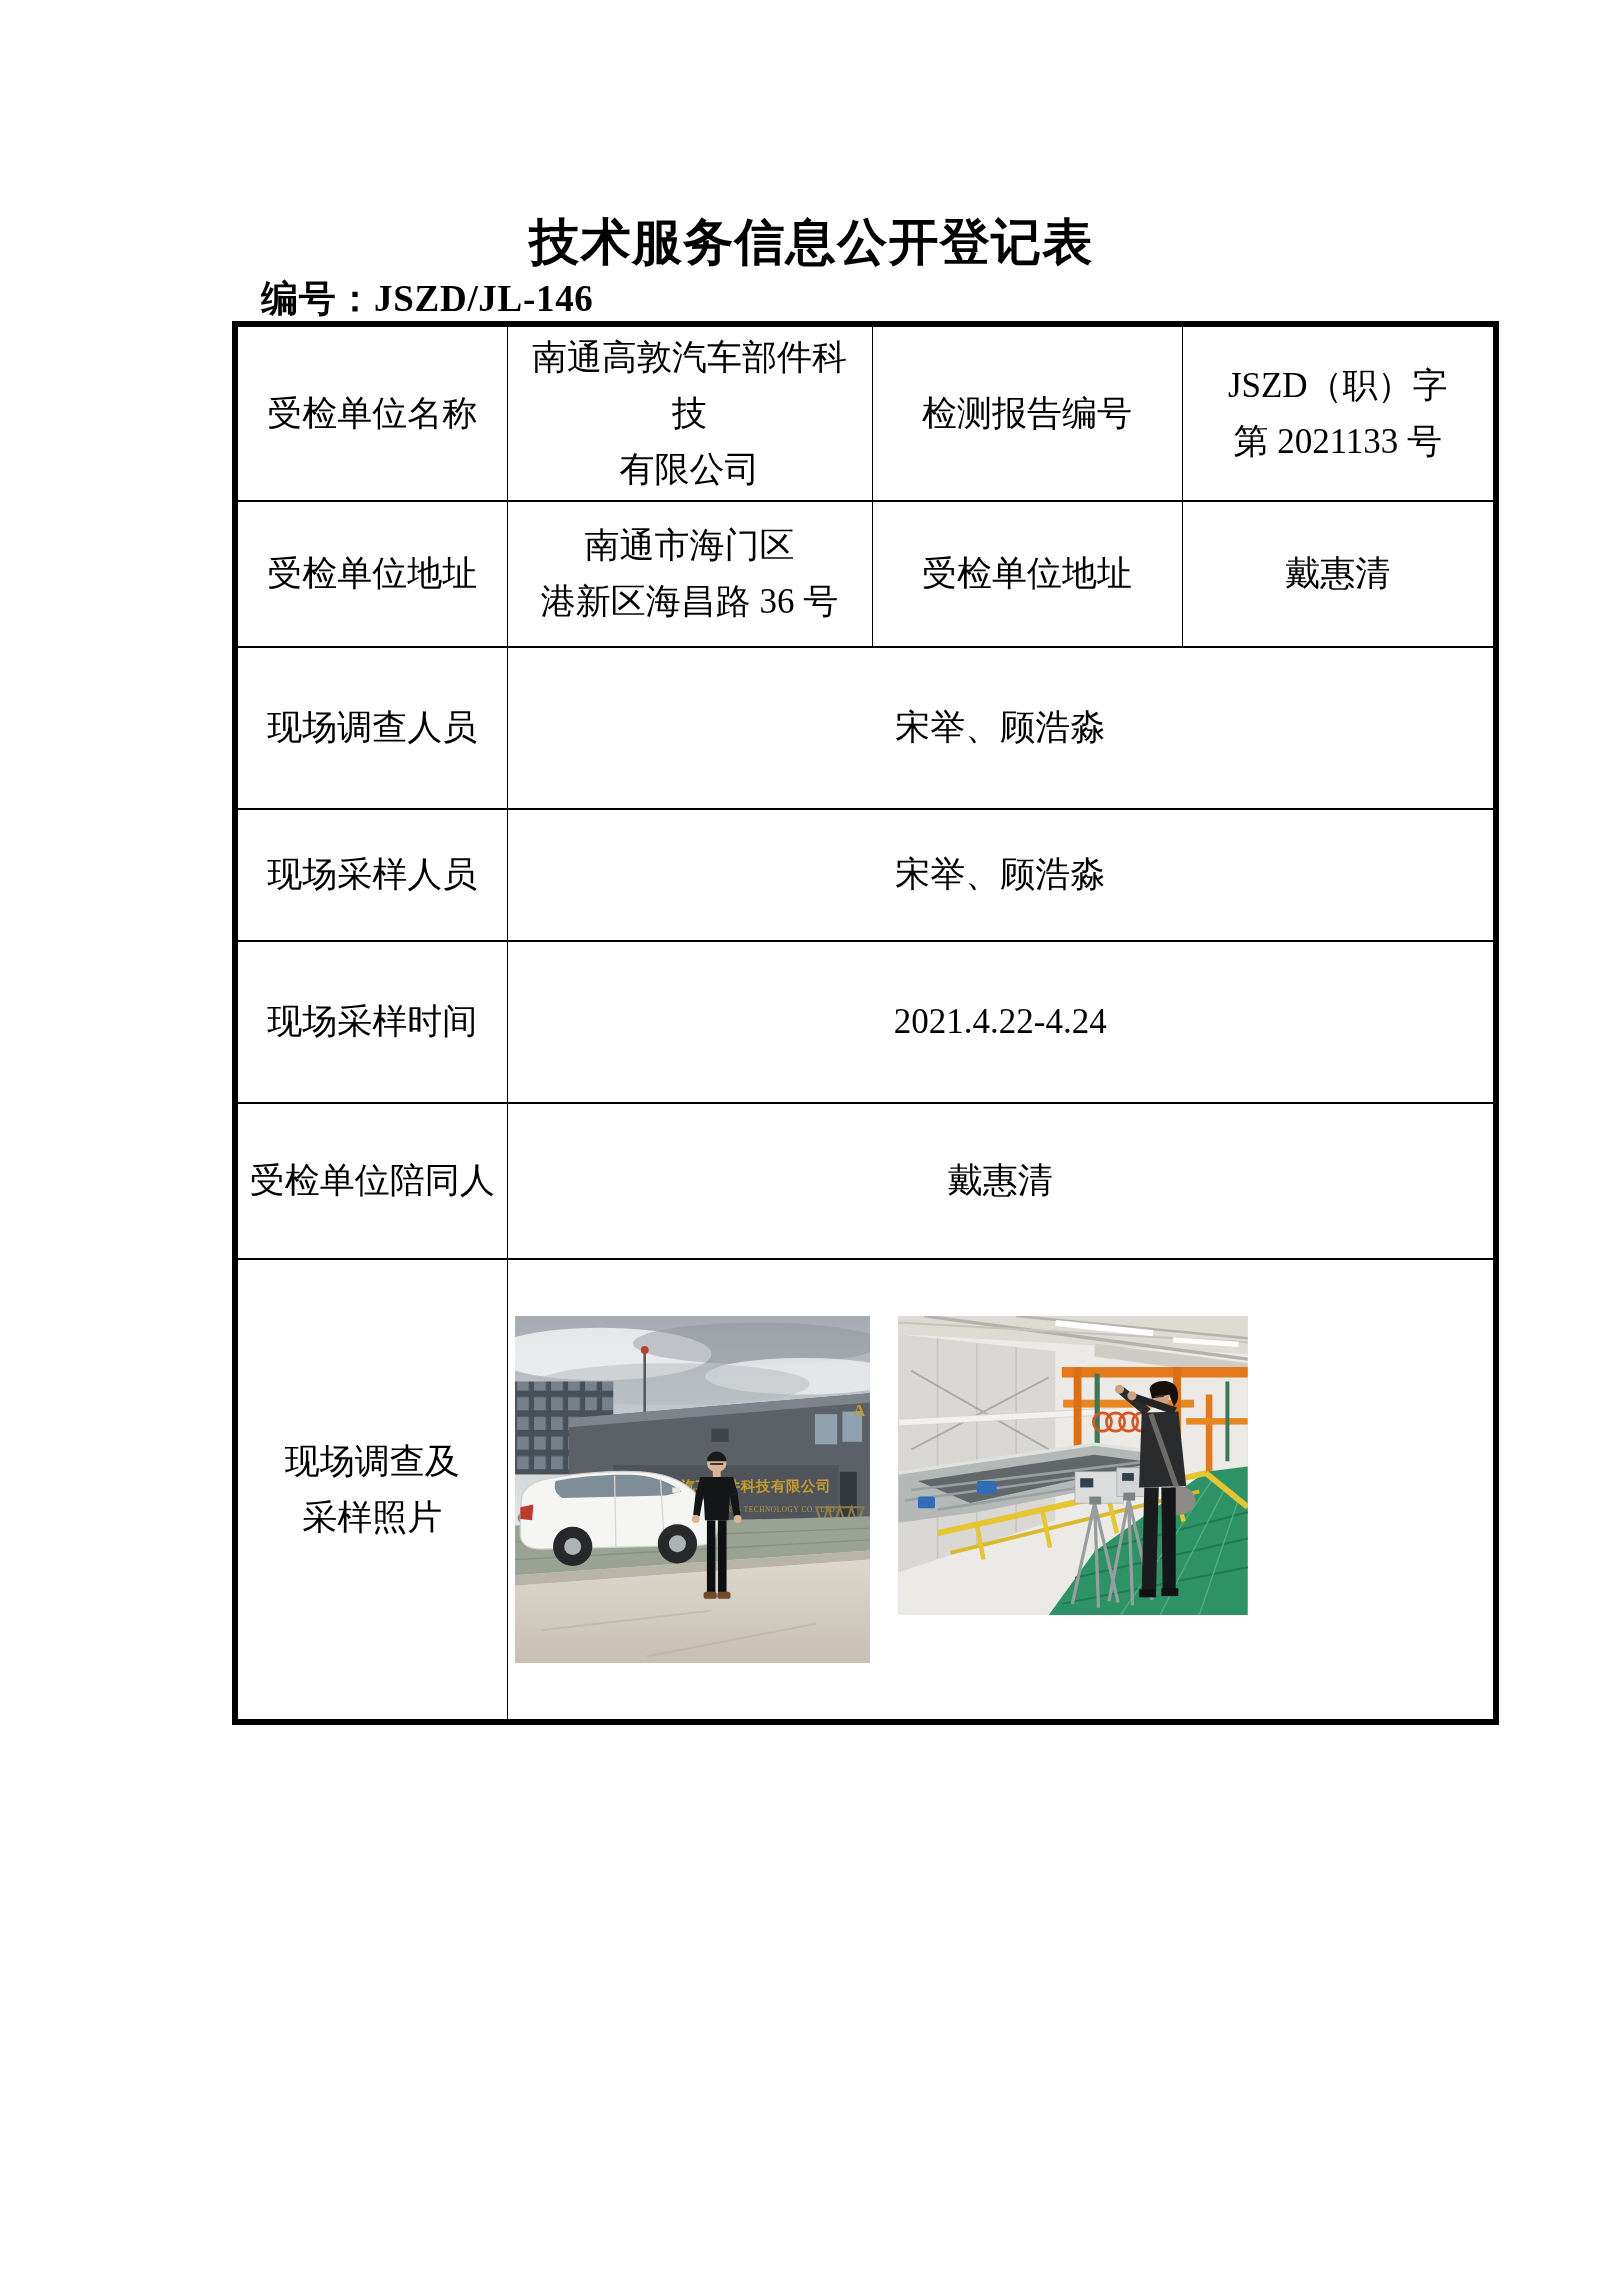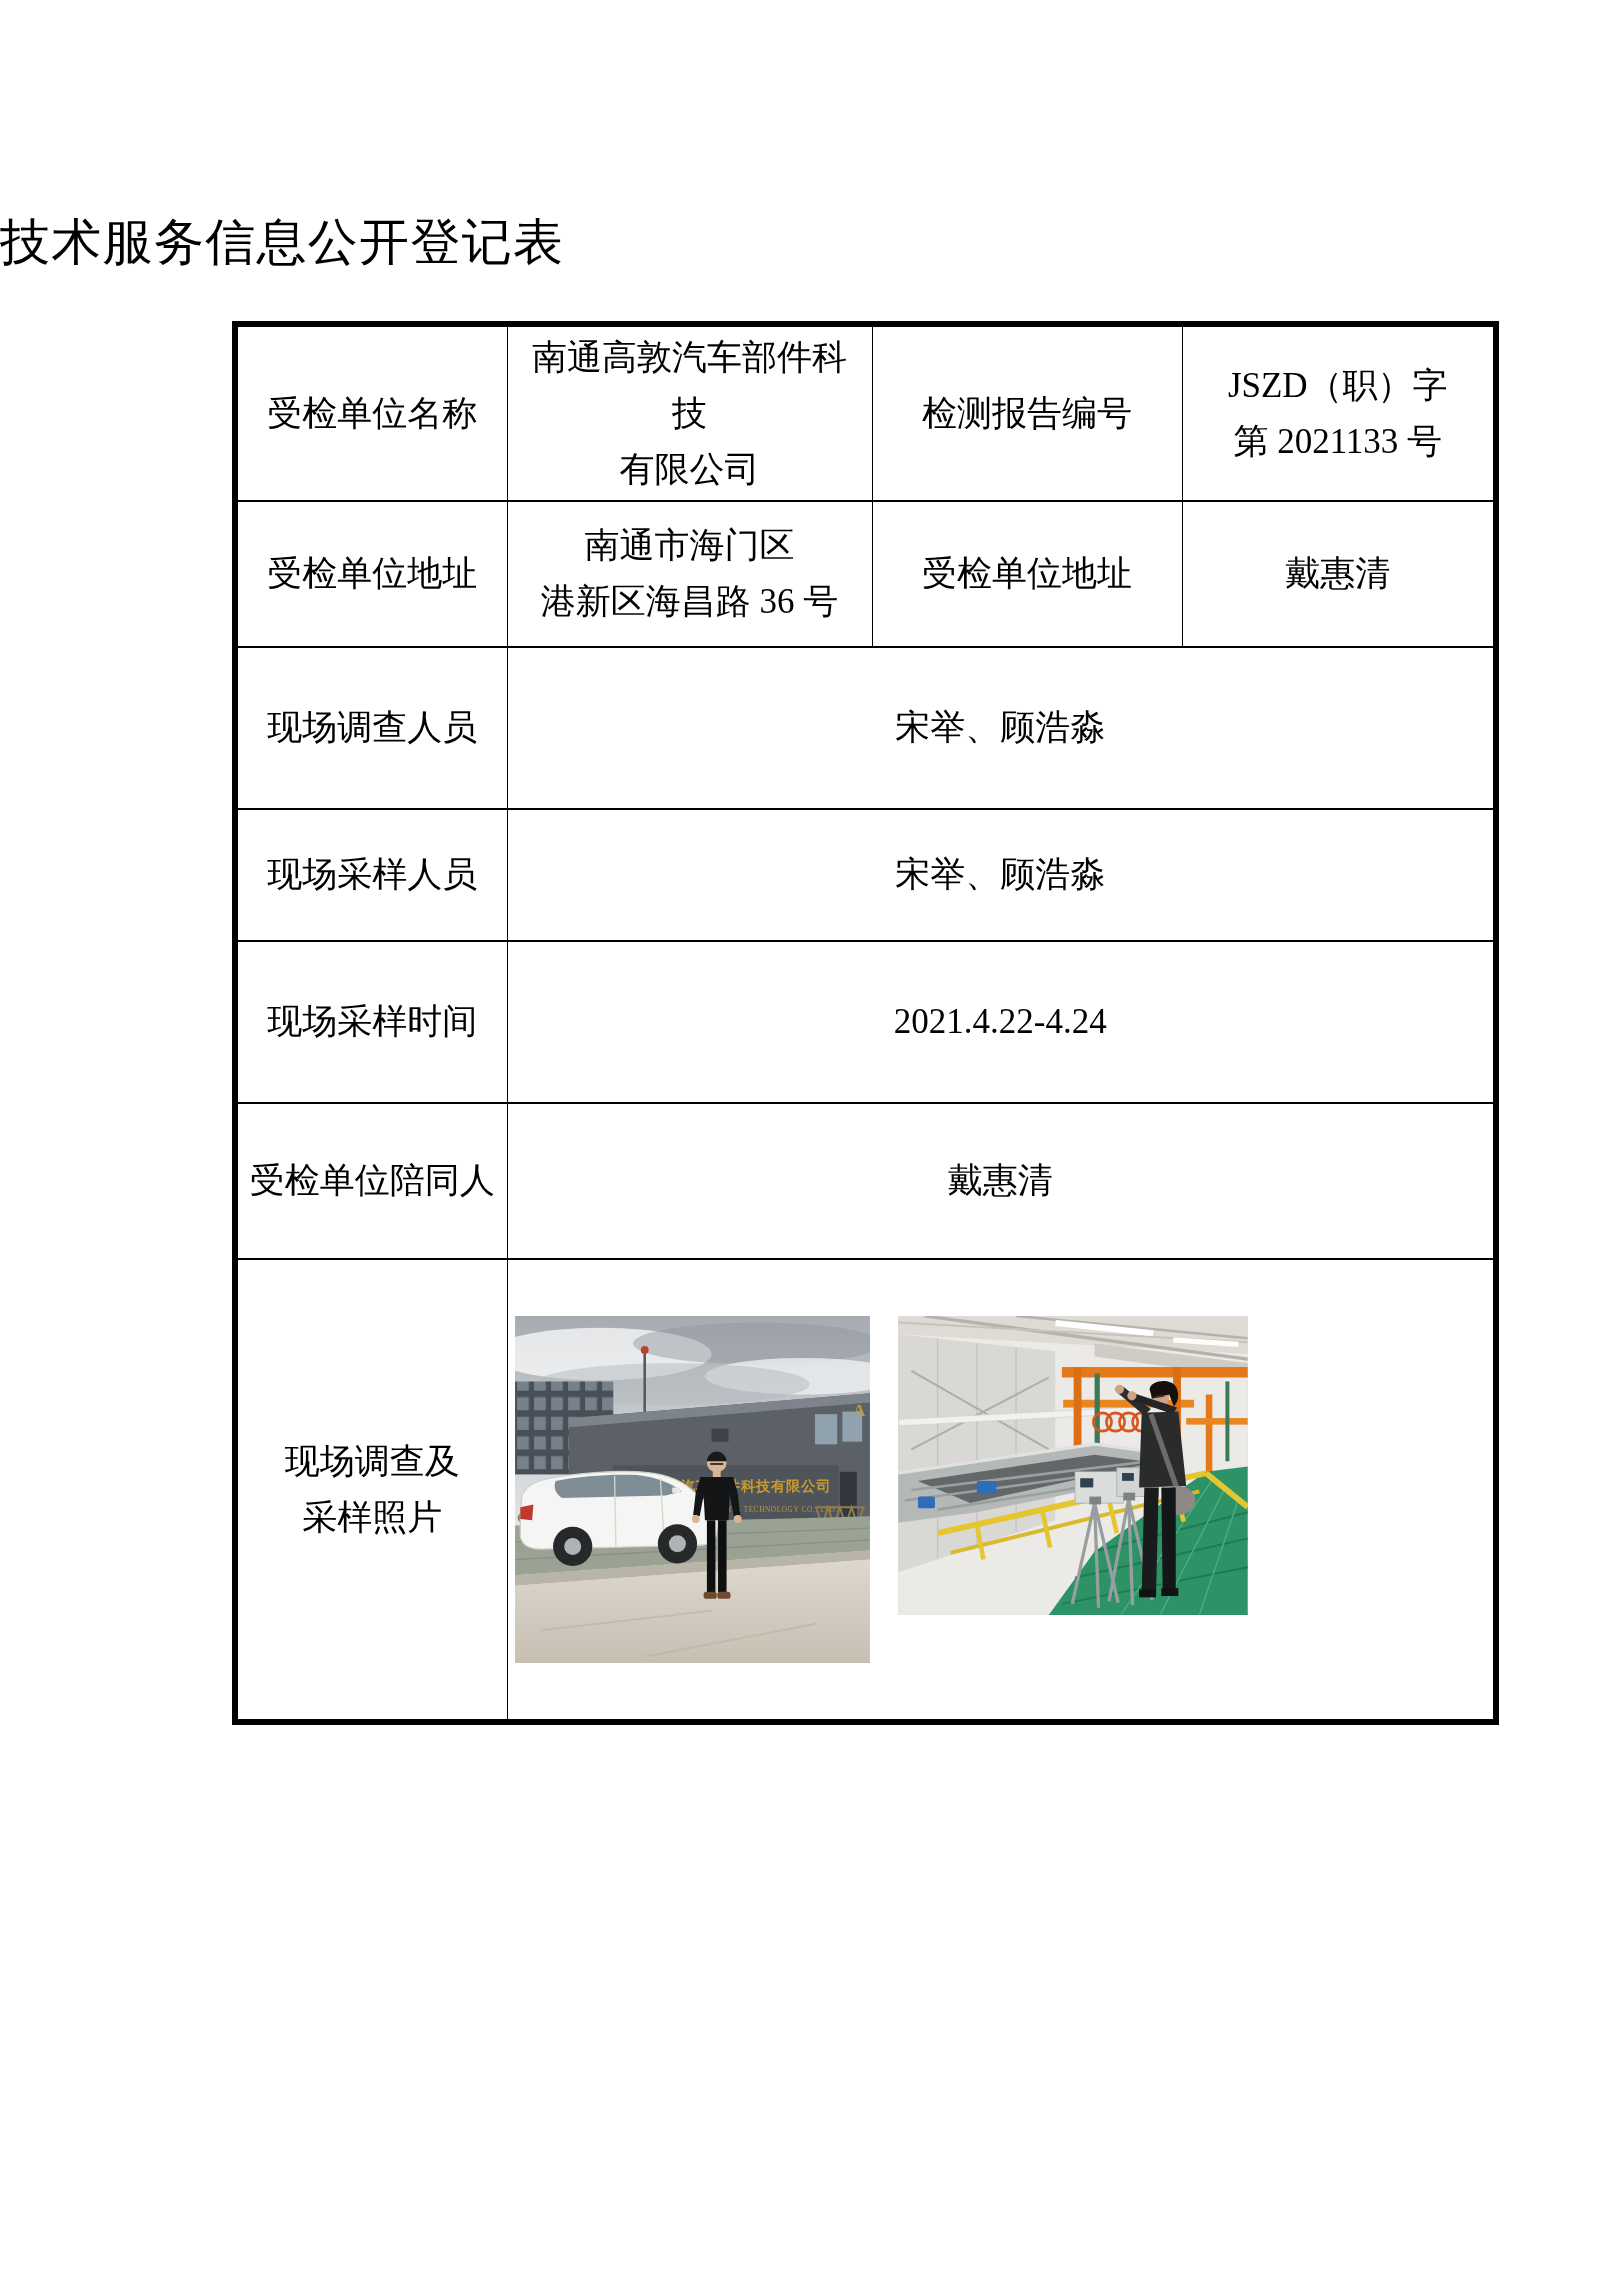--- a/index.html
+++ b/index.html
@@ -1,22 +1,22 @@
 <!DOCTYPE html>
 <html style="font-size:10.5px"><head>
 <meta charset="utf-8">
 <style>
   html,body{margin:0;padding:0;background:#ffffff;}
   .page{
     position:relative;width:1623px;height:2295px;background:#ffffff;
     font-family:"Liberation Serif","DejaVu Serif",serif;color:#000;overflow:hidden;
   }
   .title{
-    position:absolute;top:209px;left:0;width:100%;text-align:left;
-    font-size:50px;font-weight:400;letter-spacing:1.3px;
+    position:absolute;top:209px;left:0;width:100%;text-align:center;
+    font-size:50px;font-weight:700;letter-spacing:1.3px;
   }
   .docno{
     position:absolute;top:274px;left:261px;font-size:37px;font-weight:700;letter-spacing:0.7px;
   }
   table.main{
     position:absolute;top:321px;left:232px;width:1261px;
     border-collapse:collapse;table-layout:fixed;border:6.5px solid #000;background:#fff;
   }
   table.main td{
     border:1.3px solid #000;border-top-width:2.6px;border-bottom-width:2.6px;
@@ -29,20 +29,21 @@
   .photos{display:flex;gap:27.5px;align-items:flex-start;}
   .photo{display:block;background:#ddd;}
   svg text{font-family:"Liberation Serif","DejaVu Serif",serif;}
 </style>
 </head>
 <body>
 
 <div class="page">
 
   <div class="title">技术服务信息公开登记表</div>
+  <div class="docno">编号：JSZD/JL-146</div>
 
   <table class="main">
     <colgroup>
       <col style="width:272px">
         <col style="width:365px">
         <col style="width:310px">
         <col style="width:314px">
     </colgroup>
     <tbody>
       <tr style="height:177px">

